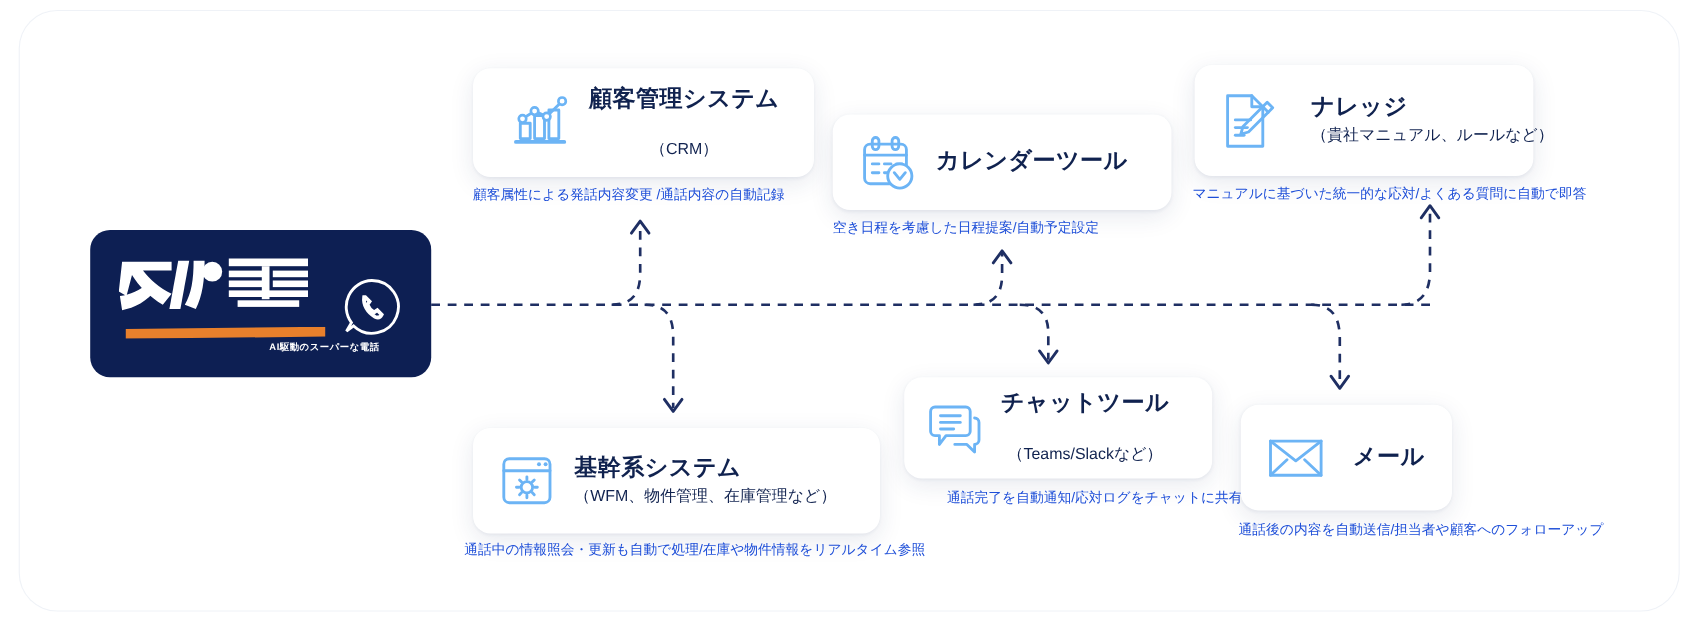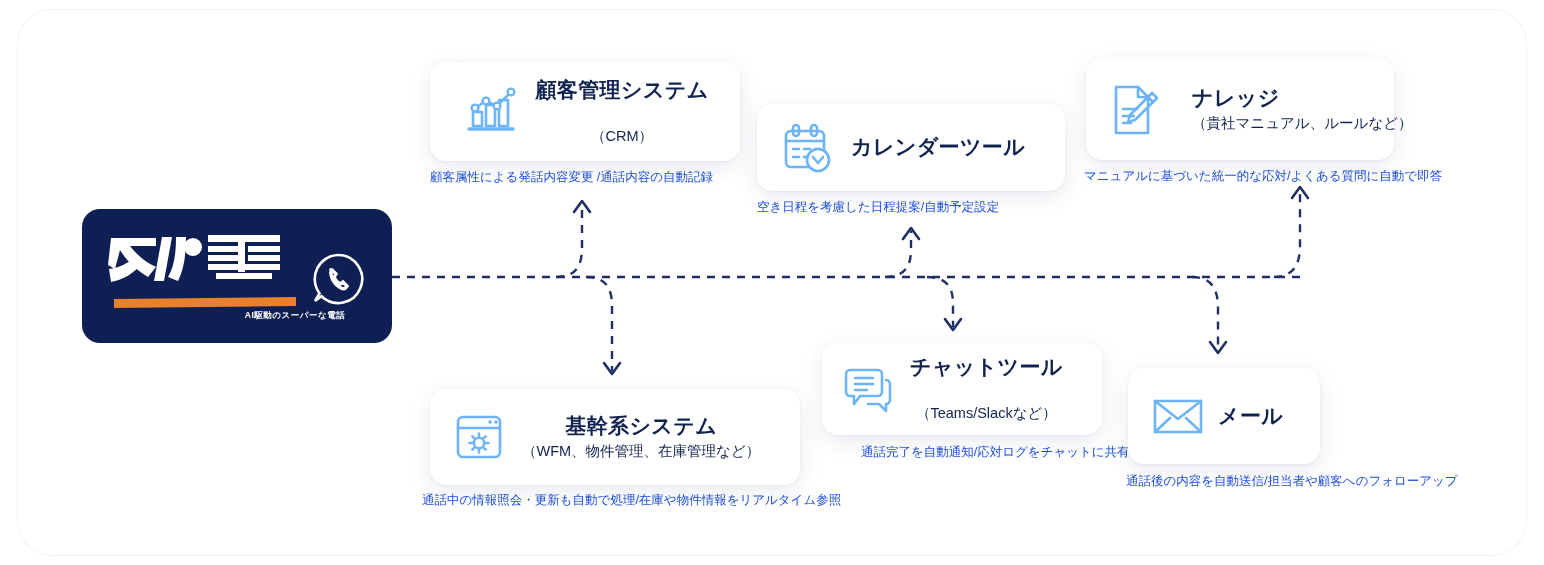--- a/index.html
+++ b/index.html
@@ -136,21 +136,21 @@
     white-space: nowrap;
     line-height: 1.2;
   }
 
   
   #node-crm .card        { width: 310px; height: 99px; padding: 0 18px 0 20px; justify-content: center; }
   #node-calendar .card   { width: 308px; height: 87px; padding: 0 18px 0 22px; }
   #node-knowledge .card  { width: 308px; height: 101px; padding: 0 16px 0 20px; }
   #node-core .card       { width: 370px; height: 96px; padding: 0 18px 0 22px; }
   #node-chat .card       { width: 280px; height: 92px; padding: 0 16px 0 20px; }
-  #node-mail .card       { width: 192px; height: 96px; padding: 0 16px 0 22px; }
+  #node-mail .card       { width: 192px; height: 96px; padding: 0 16px 0 22px; gap: 12px; }
 
   #node-crm        { left: 430px; top: 62px; }
   #node-calendar   { left: 757px; top: 104px; }
   #node-knowledge  { left: 1086px; top: 59px; }
   #node-core       { left: 430px; top: 389px; }
   #node-chat       { left: 822px; top: 343px; }
   #node-mail       { left: 1128px; top: 368px; }
 
   #node-crm .card-caption       { left: 0px;  top: 108px; }
   #node-calendar .card-caption  { left: 0px;  top: 96px; }
@@ -311,21 +311,21 @@
           <circle cx="38" cy="12" r="1.8" fill="#6cb4f5"></circle>
           <circle cx="44" cy="12" r="1.8" fill="#6cb4f5"></circle>
           <g fill="none" stroke="#6cb4f5" stroke-width="2.6" stroke-linecap="round" stroke-linejoin="round">
             <circle cx="27" cy="33" r="5.2"></circle>
             <path d="M27,23.5 L27,26 M27,40 L27,42.5 M17.5,33 L20,33 M34,33 L36.5,33
                      M20.3,26.3 L22.2,28.2 M31.8,37.8 L33.7,39.7
                      M33.7,26.3 L31.8,28.2 M22.2,37.8 L20.3,39.7"></path>
           </g>
         </svg>
       </div>
-      <div class="card-text" style="margin-left:16px;align-items:center;">
+      <div class="card-text" style="margin-left:16px;">
         <div class="card-title">基幹系システム</div>
         <div class="card-sub">（WFM、物件管理、在庫管理など）</div>
       </div>
     </div>
     <div class="card-caption">通話中の情報照会・更新も自動で処理/在庫や物件情報をリアルタイム参照</div>
   </div>
 
   <div class="node" id="node-chat">
     <div class="card">
       <div class="card-icon">

